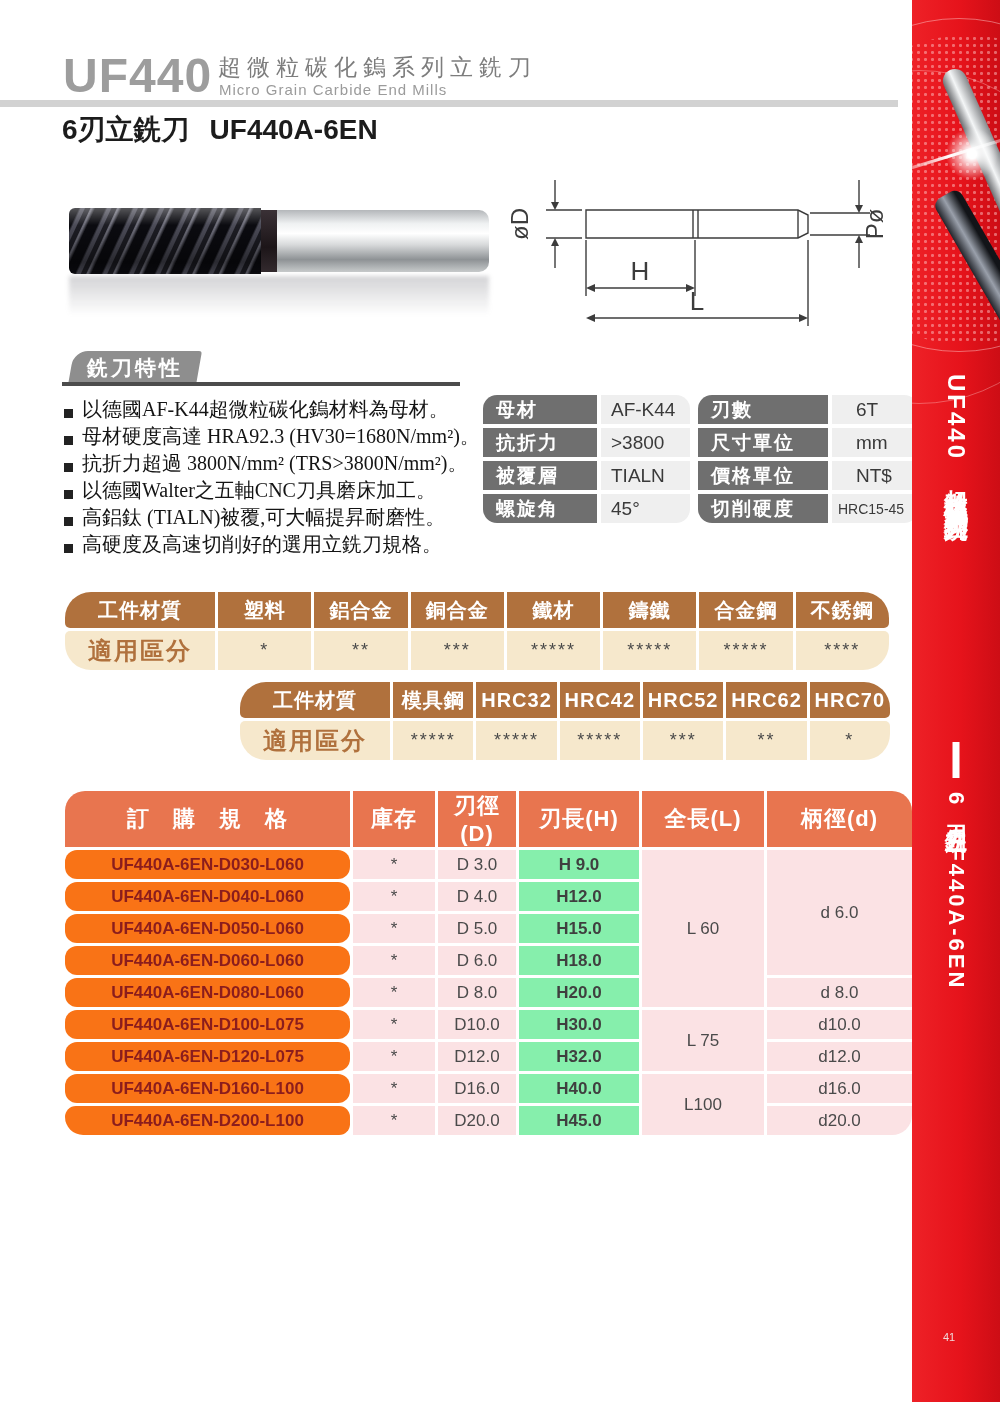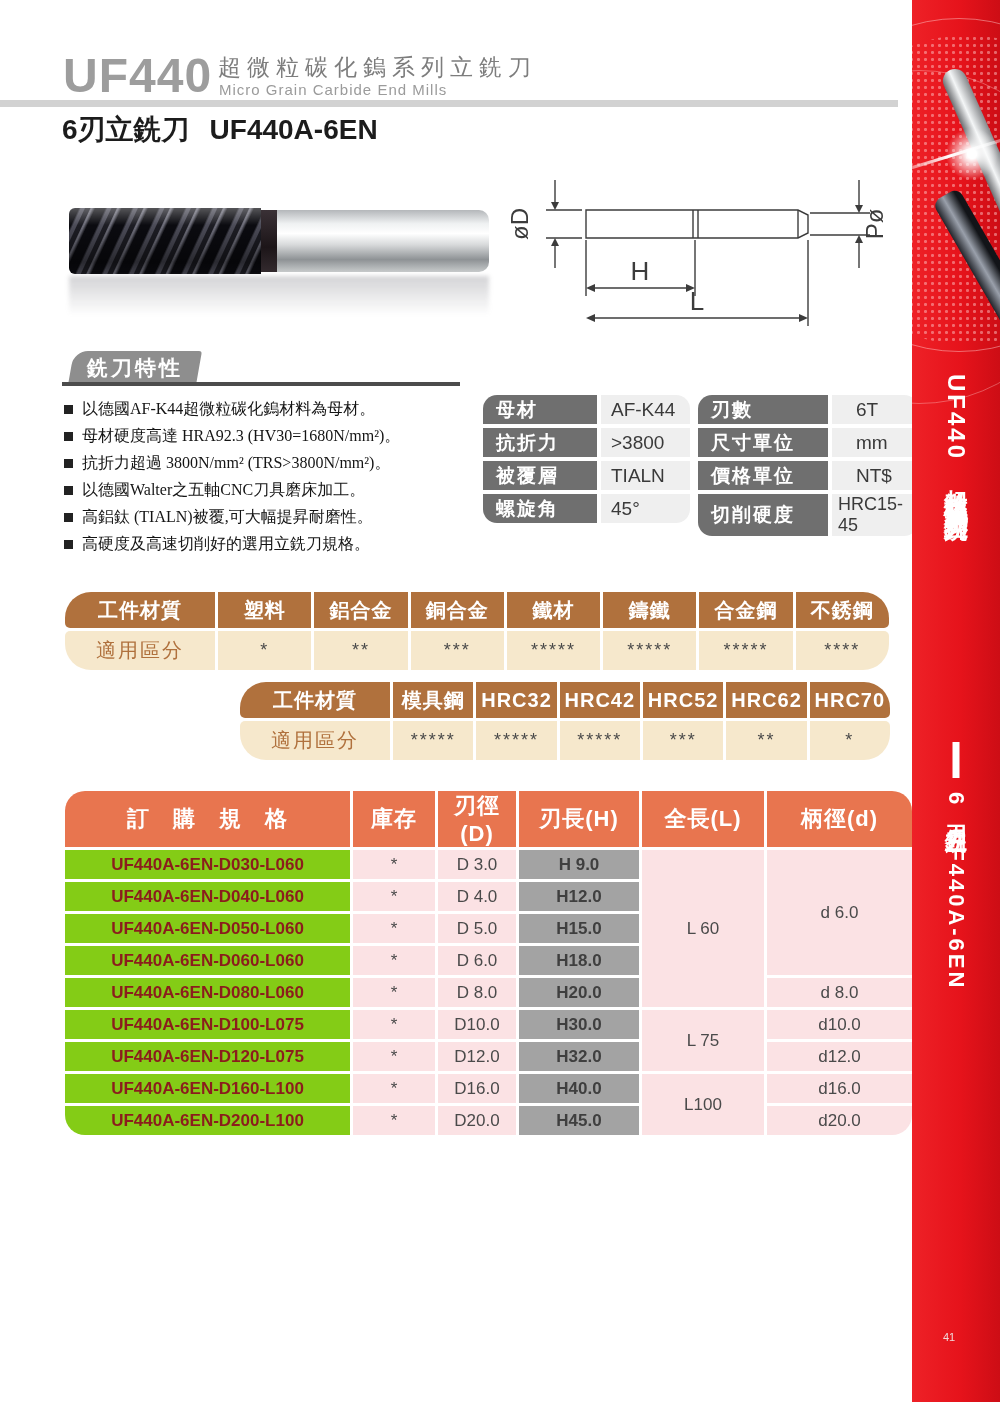--- a/index.html
+++ b/index.html
@@ -40,62 +40,62 @@
 
   
   .features-title { position:absolute; left:68px; top:351px; width:128px; height:34px;
       background:#8e8e8e; border-radius:14px 3px 0 0;
       transform:skewX(-10deg); transform-origin:bottom left; }
   .features-title span { display:block; transform:skewX(10deg); color:#fff; font-size:21px;
       font-weight:bold; text-align:center; line-height:34px; letter-spacing:3px; }
   .features-rule { position:absolute; left:62px; top:382px; width:398px; height:4px; background:#4c4c4c; }
   .features-list { position:absolute; left:64px; top:397px; margin:0; padding:0; list-style:none;
       font-family:"Liberation Serif", serif; }
-  .features-list li { display:flex; align-items:flex-start; margin-bottom:3px; font-size:16px;
+  .features-list li { display:flex; align-items:center; margin-bottom:3px; font-size:20px;
       color:#141414; line-height:24px; }
   .features-list .bullet { flex:0 0 9px; width:9px; height:9px; background:#222; margin:8px 9px 0 0; }
 
   
   .spec-table { position:absolute; border-collapse:separate; border-spacing:4px; }
   .spec-table.left  { left:479px; top:391px; }
   .spec-table.right { left:694px; top:391px; }
   .spec-table th { background:#6f6f6f; color:#fff; font-size:19px; font-weight:bold;
       text-align:left; padding:0 0 0 13px; height:29px; letter-spacing:2px; }
   .spec-table td { background:#efefef; color:#3a3a3a; font-size:19px; padding:0 0 0 10px; height:29px; }
   .spec-table.left  th { width:101px; } .spec-table.left  td { width:79px; }
   .spec-table.right th { width:117px; } .spec-table.right td { width:62px;padding-left:24px; }
-  .spec-table td.small { font-size:18px; padding-left:6px; }
+  .spec-table td.small { font-size:14px; padding-left:6px; }
   .spec-table tr:first-child th { border-top-left-radius:14px; }
   .spec-table tr:first-child td { border-top-right-radius:14px; }
   .spec-table tr:last-child  th { border-bottom-left-radius:14px;margin-top:20px; }
   .spec-table tr:last-child  td { border-bottom-right-radius:14px; }
 
   
   .app-table { position:absolute; border-collapse:separate; border-spacing:3px; table-layout:fixed; }
   #app-table1 { left:62px;  top:589px; width:830px; }
   #app-table2 { left:237px; top:679px; width:656px; }
   .app-table th { background:#b0713d; color:#fff; font-weight:bold; font-size:20px; height:36px;
       text-align:center; padding:0; letter-spacing:1px; }
   .app-table td { background:#f6e8cc; text-align:center; height:39px; font-size:18px;
       color:#4a4a4a; letter-spacing:2px; padding:0; }
-  .app-table td.rowlab { color:#b0713d; font-weight:normal; font-size:20px; letter-spacing:2px; }
+  .app-table td.rowlab { color:#b0713d; font-weight:bold; font-size:24px; letter-spacing:2px; }
   .app-table thead th:first-child { border-radius:26px 0 0 5px; }
   .app-table thead th:last-child  { border-radius:0 26px 5px 0; }
   .app-table tbody td:first-child { border-radius:5px 0 0 26px; }
   .app-table tbody td:last-child  { border-radius:0 5px 26px 0; }
 
   
   .order-table { position:absolute; left:62px; top:788px; width:832px;
       border-collapse:separate; border-spacing:3px; table-layout:fixed; }
   .order-table th { background:#e8754f; color:#fff; font-size:22px; font-weight:bold;
       height:35px; padding:0; letter-spacing:1px; }
   .order-table td { height:29px; text-align:center; font-size:17px; color:#4a4a4a;
       background:#fbe2e4; padding:0; }
-  .order-table td.code { background:#84cc16; color:#8b1d1d; font-weight:bold; font-size:17px; }
-  .order-table td.hcell { background:#a3a3a3; font-weight:bold; color:#3f3f3f; }
+  .order-table td.code { background:#f97316; color:#8b1d1d; font-weight:bold; font-size:17px;border-radius:12px; }
+  .order-table td.hcell { background:#86efac; font-weight:bold; color:#3f3f3f; }
   .order-table thead th:first-child { border-radius:20px 0 0 0; }
   .order-table thead th:last-child  { border-radius:0 20px 0 0; }
   .order-table tr.last td.code { border-bottom-left-radius:20px; }
   .order-table tr.last td:last-child { border-bottom-right-radius:20px; }
 
   
   .sidebar { position:absolute; left:912px; top:0; width:88px; height:1402px; overflow:hidden;
       background:linear-gradient(90deg,#ee2127 0%,#e6131b 55%,#cd0d15 100%); }
   .art { position:absolute; left:0; top:0; width:88px; height:430px; }
   .globe { position:absolute; left:-95px; top:35px; width:300px; height:310px; border-radius:50%;

